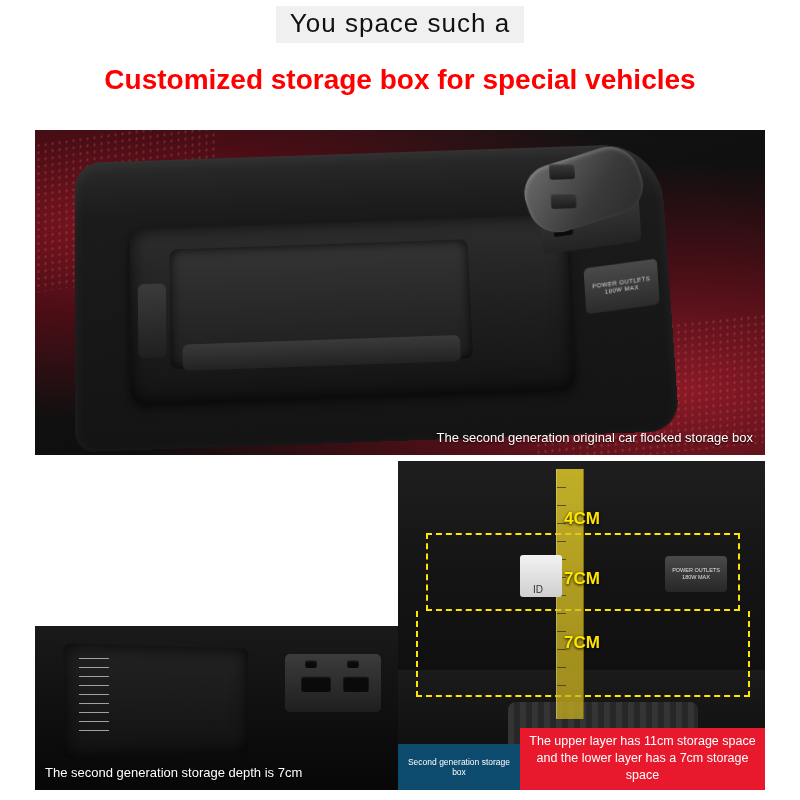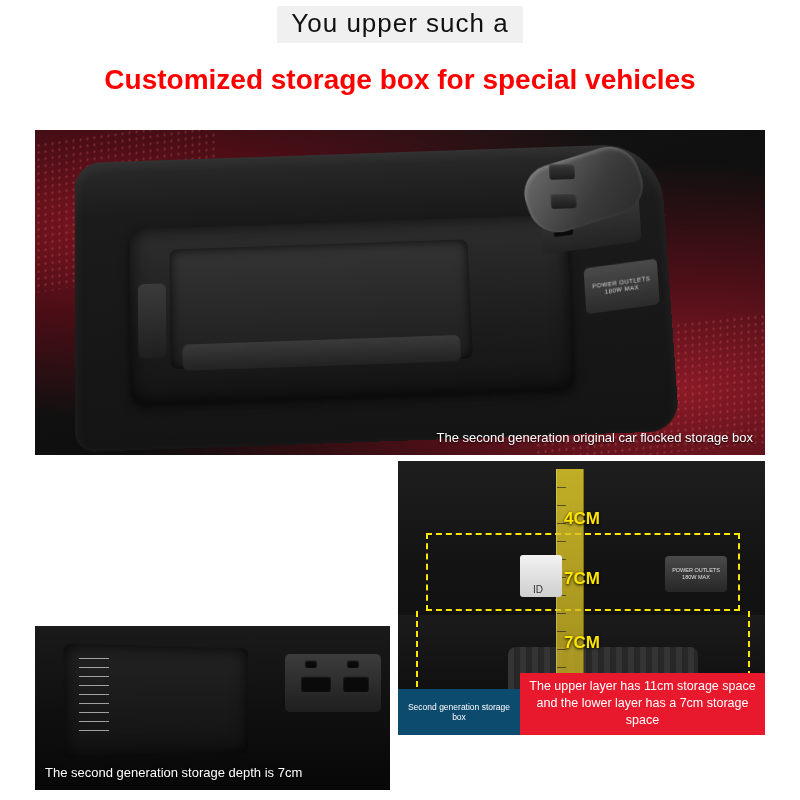--- a/index.html
+++ b/index.html
@@ -31,24 +31,24 @@
   }
 
   
   .panel{position:absolute;overflow:hidden;background:#0b0b0b;}
 
   
   #hero{left:35px;top:130px;width:730px;height:325px;}
 
   
   #midleft{left:35px;top:461px;width:355px;height:160px;}
-  #botleft{left:35px;top:626px;width:355px;height:164px;}
-
-  
-  #right{left:398px;top:461px;width:367px;height:274px;}
+  #botleft{left:35px;top:626px;width:355px;height:164px;padding-left:21px;}
+
+  
+  #right{left:398px;top:461px;width:367px;height:329px;}
 
   
   .hero-bg{
     position:absolute;inset:0;
     background:
       radial-gradient(ellipse at 12% 30%, #7a1520 0%, #4a0d15 28%, rgba(20,8,10,0) 60%),
       radial-gradient(ellipse at 88% 80%, #8a1a26 0%, #4d0f17 30%, rgba(20,8,10,0) 62%),
       linear-gradient(160deg,#1a1a1a 0%,#101010 45%,#0a0a0a 100%);
   }
   .hero-dots{
@@ -227,21 +227,21 @@
     text-align:center;padding:6px 3px;box-sizing:border-box;
     display:flex;align-items:center;justify-content:center;height:46px;
   }
 </style>
 </head>
 <body>
 
 <div class="page">
 
   <div class="headline-wrap">
-    <span class="headline">You upper such a</span>
+    <span class="headline">You space such a</span>
   </div>
   <div class="subheadline-wrap">
     <span class="subheadline">Customized storage box for special vehicles</span>
   </div>
 
   <div class="panel" id="hero">
     <div class="hero-bg"></div>
     <div class="hero-dots"></div>
     <div class="hero-dots r"></div>
 

